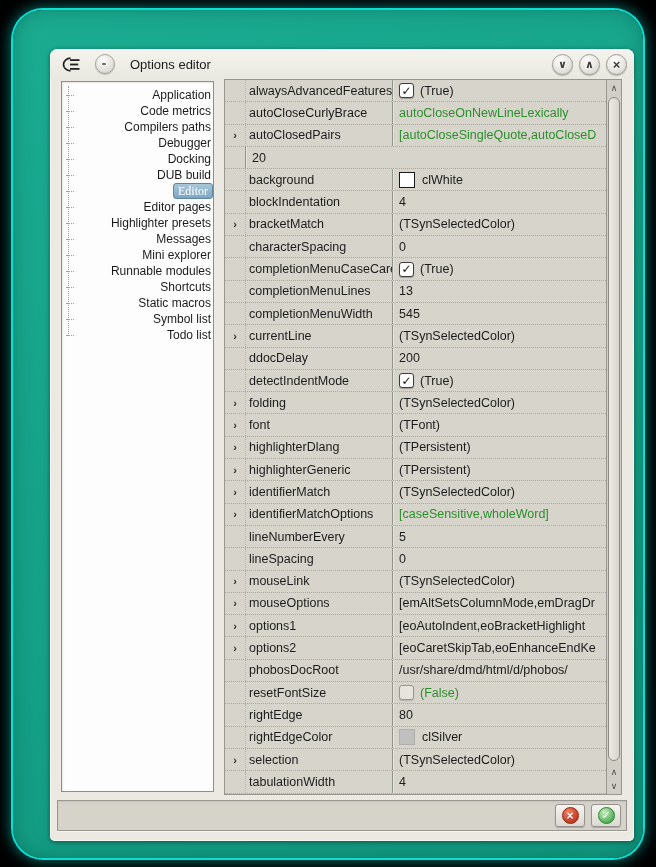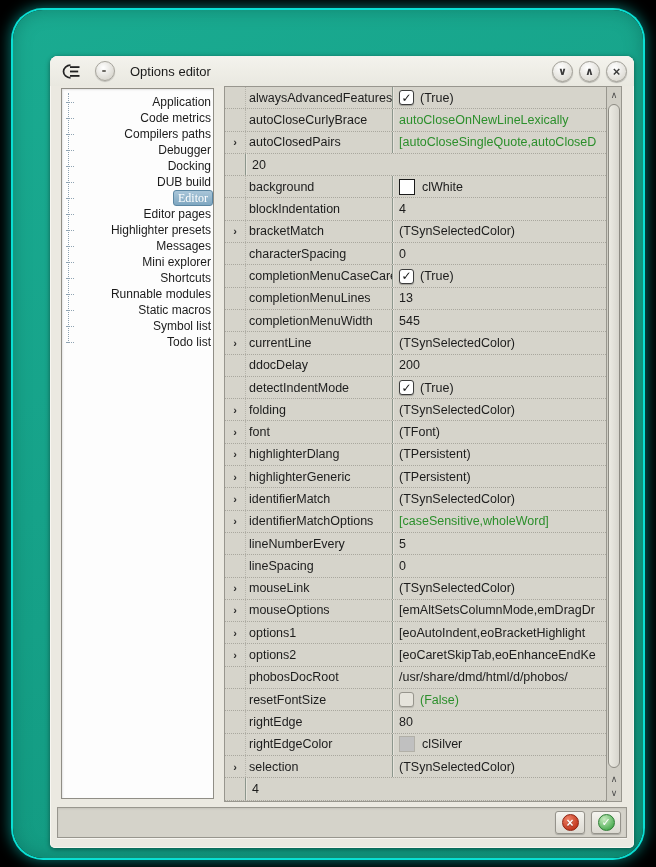--- a/index.html
+++ b/index.html
@@ -11,21 +11,21 @@
   
   .frame{
     position:absolute;left:13px;top:10px;width:630px;height:848px;
     border-radius:30px;
     background:linear-gradient(155deg,#1aab91 0%,#16a289 45%,#11977e 100%);
     box-shadow:0 0 0 2px #0adfd3,0 0 14px 3px rgba(10,224,212,.5),
                inset 0 0 18px rgba(0,70,58,.35);
   }
   
   .window{
-    position:absolute;left:37px;top:46px;width:584px;height:792px;
+    position:absolute;left:37px;top:39px;width:584px;height:792px;
     background:#ebe9e1;border-radius:8px 8px 5px 5px;
     box-shadow:inset 0 0 0 1px #f7f6f1,0 1px 5px rgba(0,0,0,.45);
   }
   .titlebar{
     height:30px;display:flex;align-items:center;padding:0 7px;
     border-radius:8px 8px 0 0;
     background:linear-gradient(#f4f3ed,#e9e8e0);
   }
   .logo{width:20px;height:15px;margin-left:5px;flex:0 0 auto;}
   .menu-circle{
@@ -217,25 +217,25 @@
           <div class="tree-item">
             <span class="branch"></span>
             <span class="tree-label">Messages</span>
           </div>
           <div class="tree-item">
             <span class="branch"></span>
             <span class="tree-label">Mini explorer</span>
           </div>
           <div class="tree-item">
             <span class="branch"></span>
+            <span class="tree-label">Runnable modules</span>
+          </div>
+          <div class="tree-item">
+            <span class="branch"></span>
             <span class="tree-label">Shortcuts</span>
-          </div>
-          <div class="tree-item">
-            <span class="branch"></span>
-            <span class="tree-label">Runnable modules</span>
           </div>
           <div class="tree-item">
             <span class="branch"></span>
             <span class="tree-label">Static macros</span>
           </div>
           <div class="tree-item">
             <span class="branch"></span>
             <span class="tree-label">Symbol list</span>
           </div>
           <div class="tree-item">
@@ -464,20 +464,21 @@
           </div>
           <div class="prow">
             <div class="cell-gutter">›</div>
             <div class="cell-name">selection</div>
             <div class="cell-value">
               <span class="">(TSynSelectedColor)</span>
             </div>
           </div>
           <div class="prow">
             <div class="cell-gutter"></div>
+            <div class="cell-name">tabulationWidth</div>
             <div class="cell-value">
               <span class="">4</span>
             </div>
           </div>
         </div>
       <div class="vscroll">
         <div class="sb-step top">∧</div>
         <div class="sb-thumb"></div>
         <div class="sb-step bot-up">∧</div>
         <div class="sb-step bot-down">∨</div>

